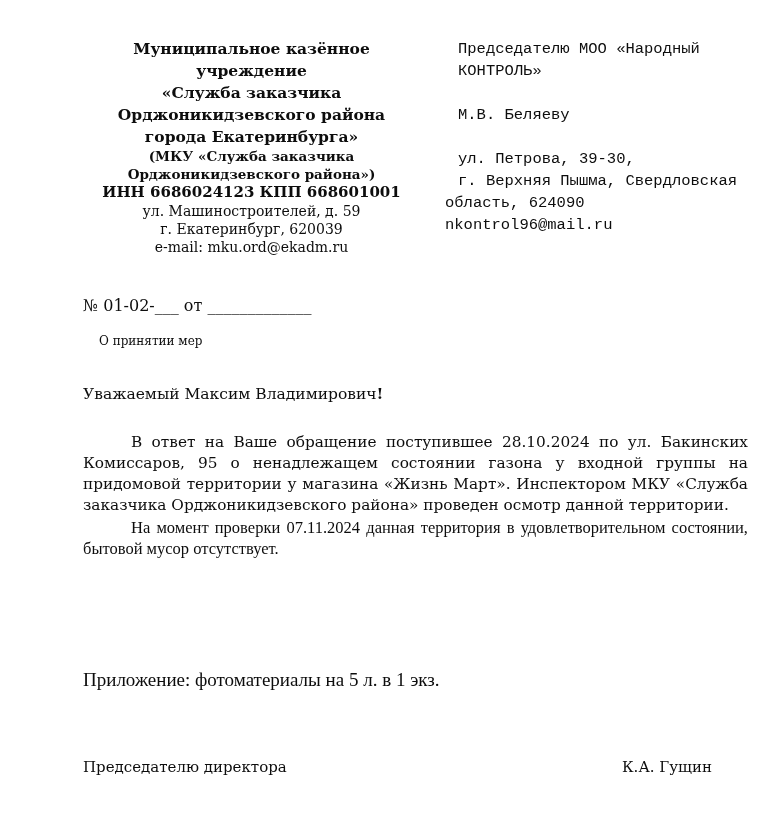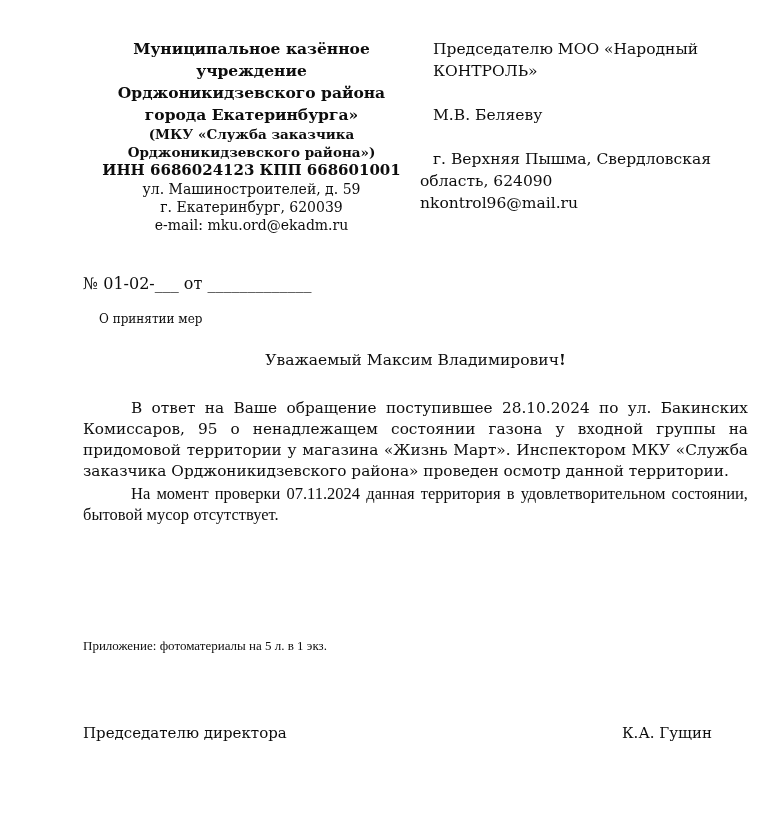--- a/index.html
+++ b/index.html
@@ -20,33 +20,34 @@
   .org-col {
     width: 337px;
     text-align: center;
     flex: 0 0 auto;
   }
   .org-name  { font-weight: bold; font-size: 15.5px; line-height: 22px; }
   .org-short { font-weight: bold; font-size: 13.5px; line-height: 17.5px; }
   .org-reg   { font-weight: bold; font-size: 15px;   line-height: 18.5px; }
   .org-addr  { font-weight: normal; font-size: 14px; line-height: 18px; }
   .recipient-col {
+    margin-left: 25px;
     width: 306px;
     flex: 0 0 auto;
     font-size: 15.5px;
     line-height: 22px;
+    font-family: Liberation Mono, monospace;
   }
   .r-line.ind { padding-left: 13px; }
   .r-gap { height: 22px; }
   
   .ref-line  { margin-top: 40px; font-size: 16px; line-height: 20px; }
   .subject   { margin-top: 15px; font-size: 12px; line-height: 21px; margin-left: 16px; }
   .salutation{
-    margin-top: 20px;
-    text-align: center;
+    margin-top: 32px;
     font-size: 15.5px; line-height: 20px;
   }
   .salutation .excl { font-weight: bold; }
   
   .para {
     margin: 0;
     text-align: justify;
     text-indent: 48px;
   }
   .para-main {
@@ -55,56 +56,58 @@
     font-size: 15.3px; line-height: 21.3px;
   }
   .para-alt {
     font-family: "Liberation Serif", serif;
     font-size: 16.5px; line-height: 21.3px;
   }
   
   .attachment {
     margin-top: 110px;
     font-family: "Liberation Serif", serif;
-    font-size: 13px; line-height: 21px;
+    font-size: 19px; line-height: 21px;
   }
   .sig-row {
     margin-top: 67px;
     display: flex;
     justify-content: space-between;
     padding-right: 36px;
     font-size: 15px; line-height: 21px;
   }
 </style>
 </head>
 <body>
 
 <div class="page">
 
   <div class="letterhead">
 
     <div class="org-col">
       <div class="org-name">Муниципальное казённое</div>
       <div class="org-name">учреждение</div>
+      <div class="org-name">«Служба заказчика</div>
       <div class="org-name">Орджоникидзевского района</div>
       <div class="org-name">города Екатеринбурга»</div>
       <div class="org-short">(МКУ «Служба заказчика</div>
       <div class="org-short">Орджоникидзевского района»)</div>
       <div class="org-reg">ИНН 6686024123 КПП 668601001</div>
       <div class="org-addr">ул. Машиностроителей, д. 59</div>
       <div class="org-addr">г. Екатеринбург, 620039</div>
       <div class="org-addr">e-mail: mku.ord@ekadm.ru</div>
     </div>
 
     <div class="recipient-col">
       <div class="r-line ind">Председателю МОО «Народный</div>
       <div class="r-line ind">КОНТРОЛЬ»</div>
       <div class="r-gap"></div>
       <div class="r-line ind">М.В. Беляеву</div>
       <div class="r-gap"></div>
+      <div class="r-line ind">ул. Петрова, 39-30,</div>
       <div class="r-line ind">г. Верхняя Пышма, Свердловская</div>
       <div class="r-line">область, 624090</div>
       <div class="r-line">nkontrol96@mail.ru</div>
     </div>
 
   </div>
 
   <div class="ref-line">№ 01-02-___ от _____________</div>
 
   <div class="subject">О принятии мер</div>

